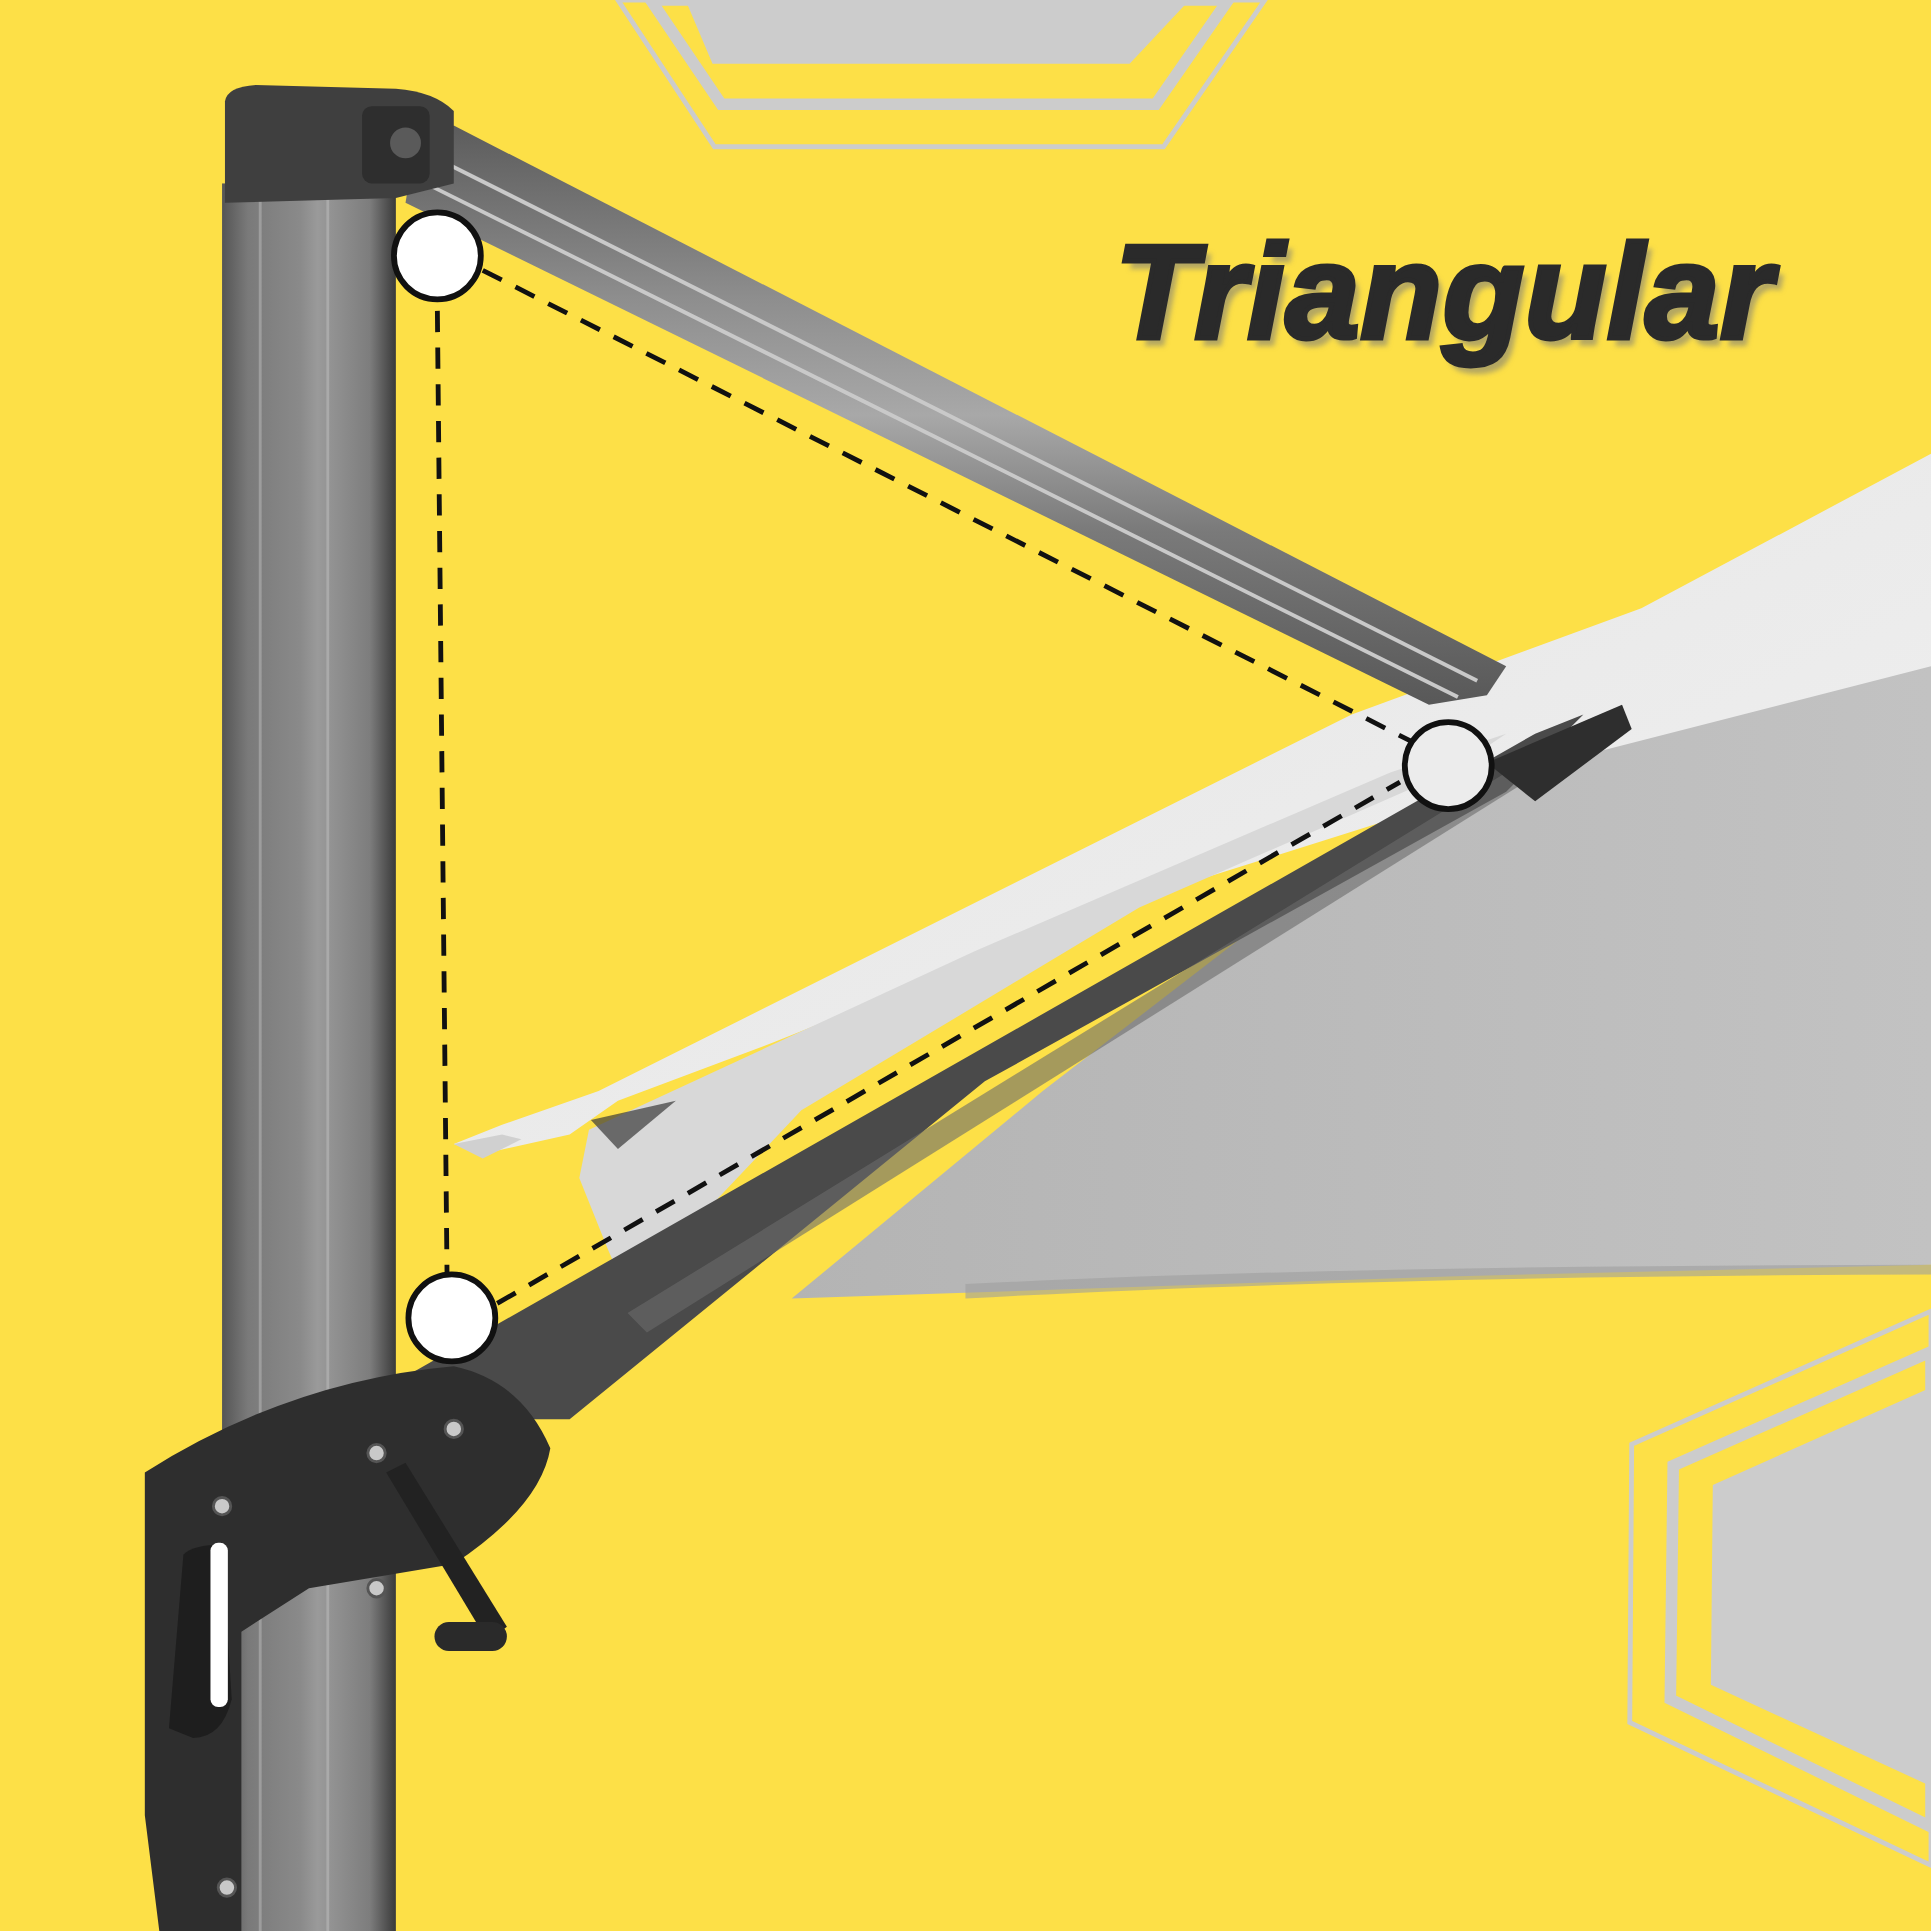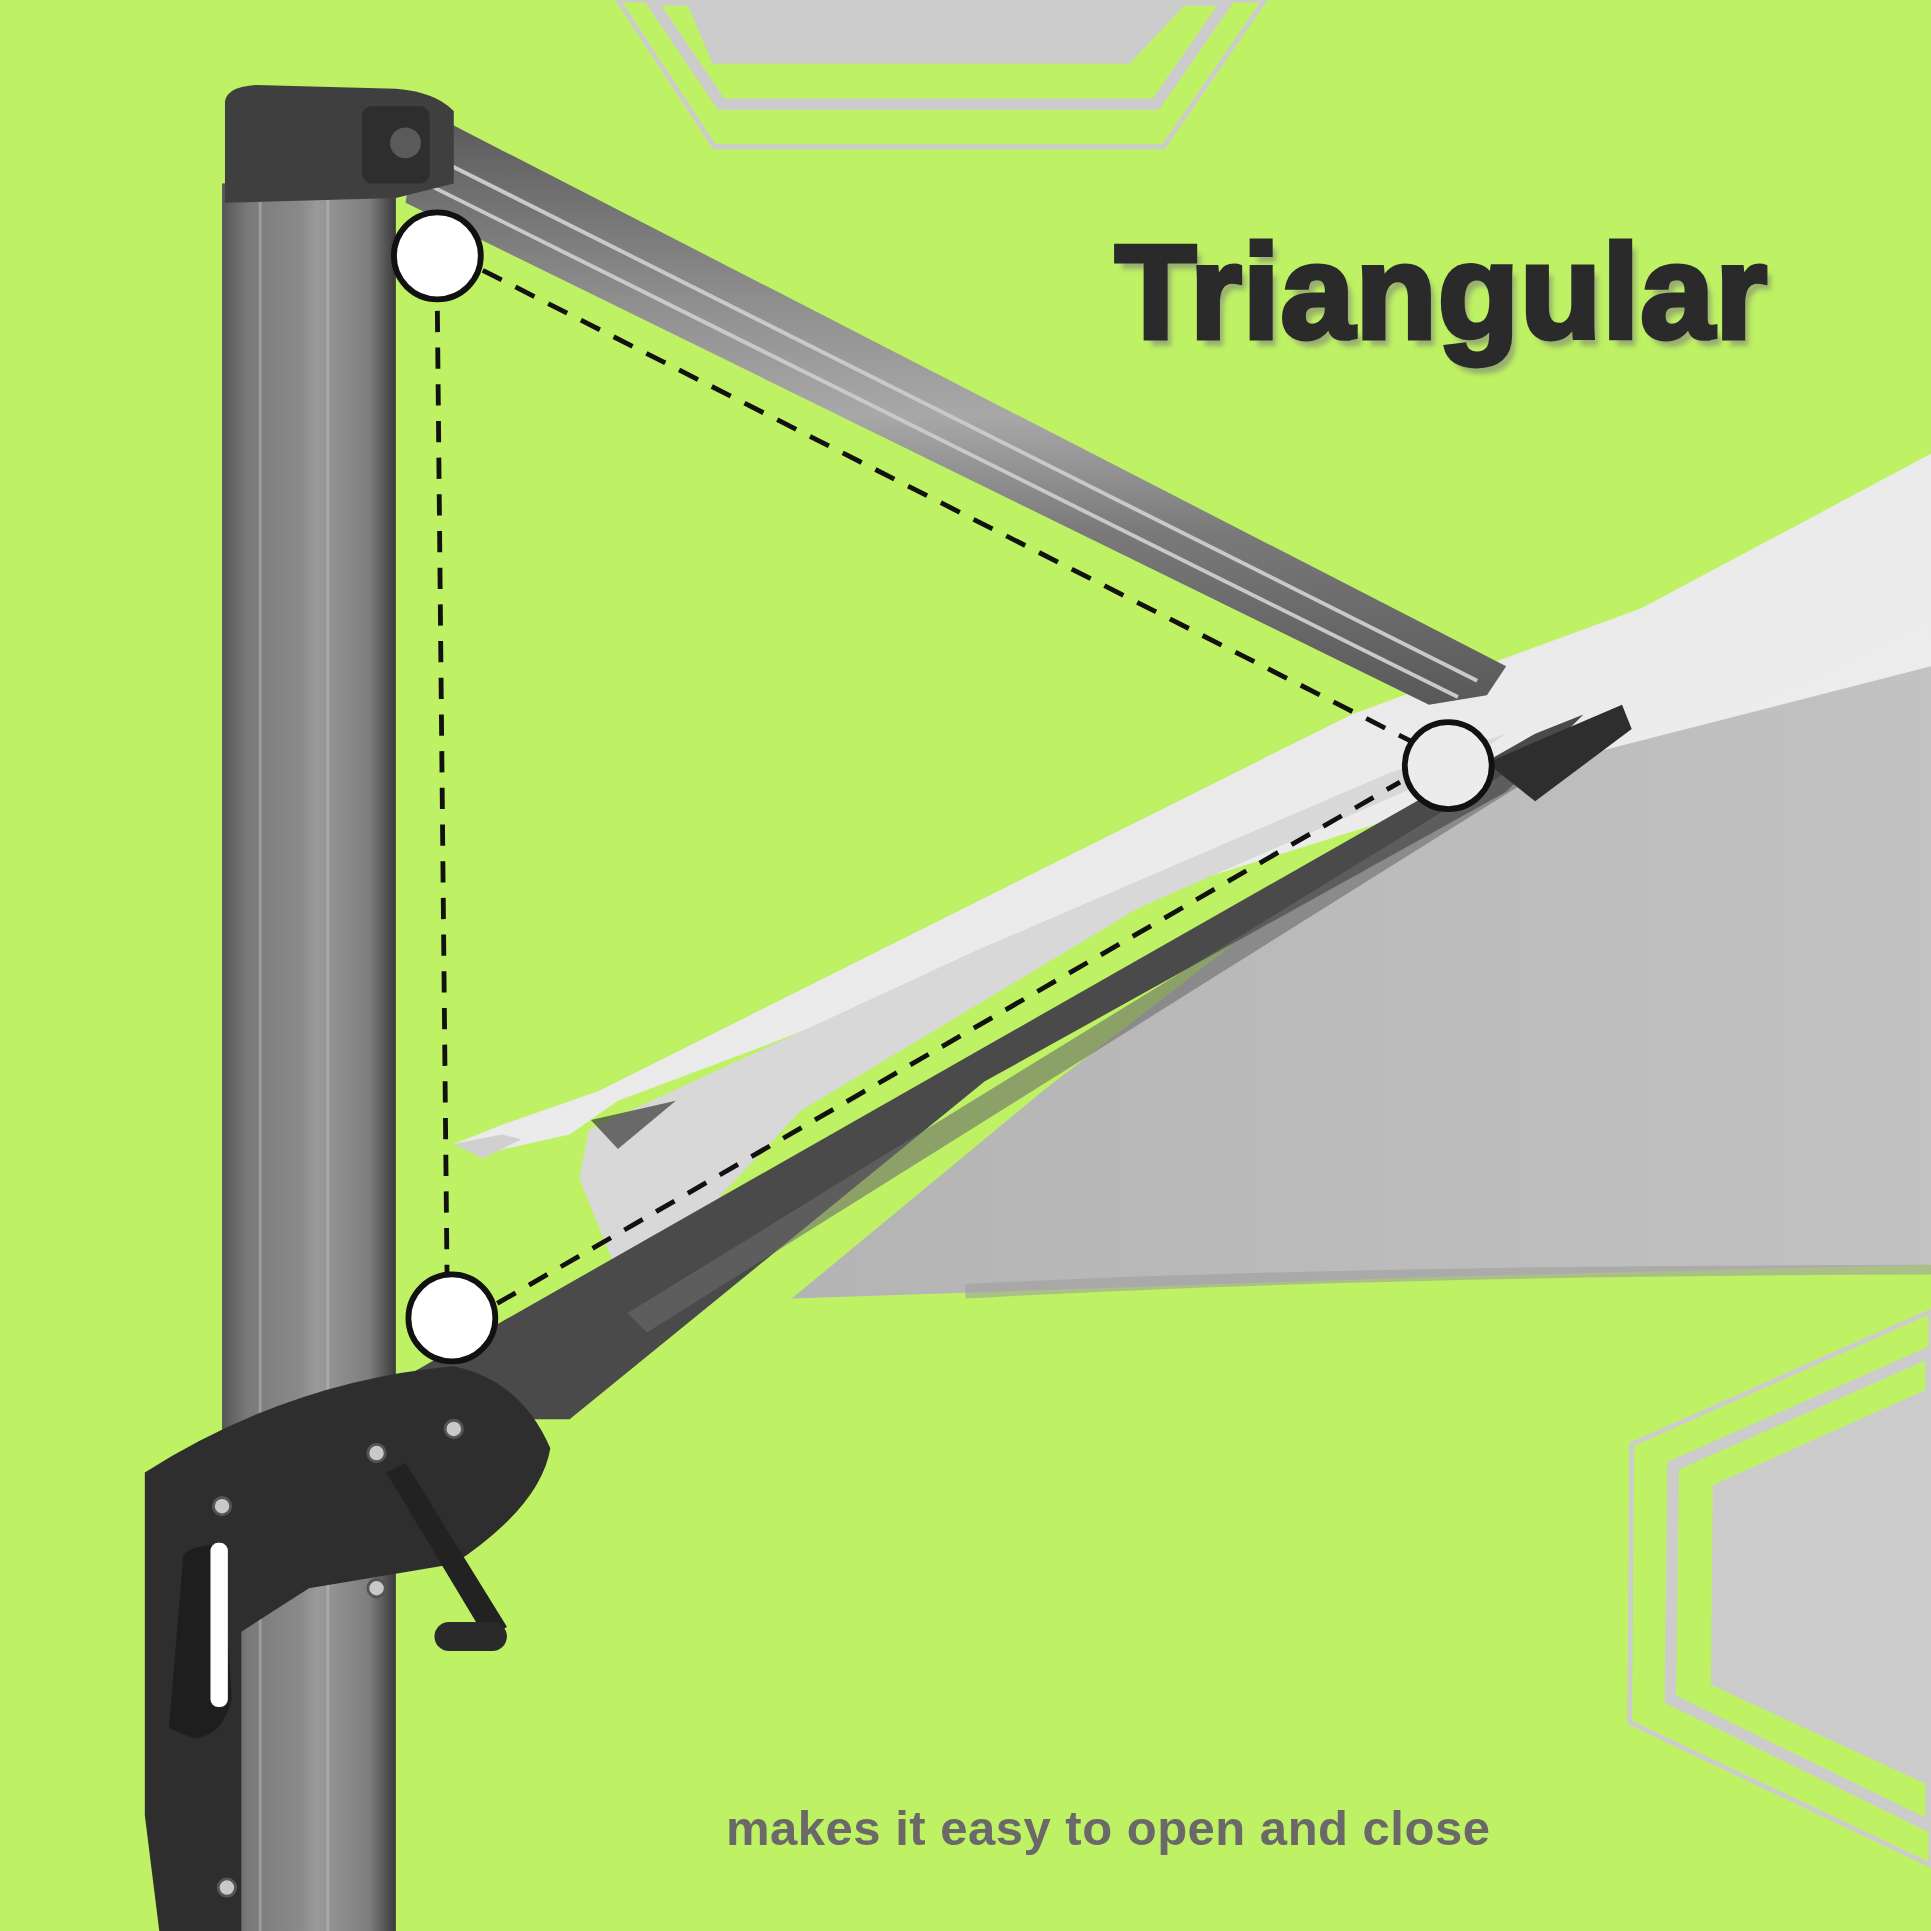--- a/index.html
+++ b/index.html
@@ -1,16 +1,16 @@
 <!DOCTYPE html>
 <html><head>
 <meta charset="utf-8">
 <style>
   html, body { margin: 0; padding: 0; background: #ffffff; }
-  .stage { position: relative; width: 1931px; height: 1931px; overflow: hidden; background: #bef264; }
+  .stage { position: relative; width: 1931px; height: 1931px; overflow: hidden; background: #fde047; font-style: italic; }
   svg.art { position: absolute; left: 0; top: 0; width: 1931px; height: 1931px; }
   .headline {
     position: absolute; margin: 0;
     font-family: "Liberation Sans", "DejaVu Sans", sans-serif;
     font-weight: 900; color: #2a2a2a;
     letter-spacing: 1px;
     text-shadow: 5.8px 7.7px 5.8px rgba(120,120,120,0.55);
     line-height: 1;
   }
   .headline span { display: block; }
@@ -132,15 +132,14 @@
     <circle cx="468" cy="1365" r="45" fill="#ffffff" stroke="#111" stroke-width="6"></circle>
   </svg>
 
   <h1 id="title-top" class="headline">
     <span>Triangular</span>
   </h1>
 
   <h1 id="title-bottom" class="headline">
   </h1>
 
-  <div class="sub">makes it easy to open and close</div>
 </div>
 
 
 </body></html>

